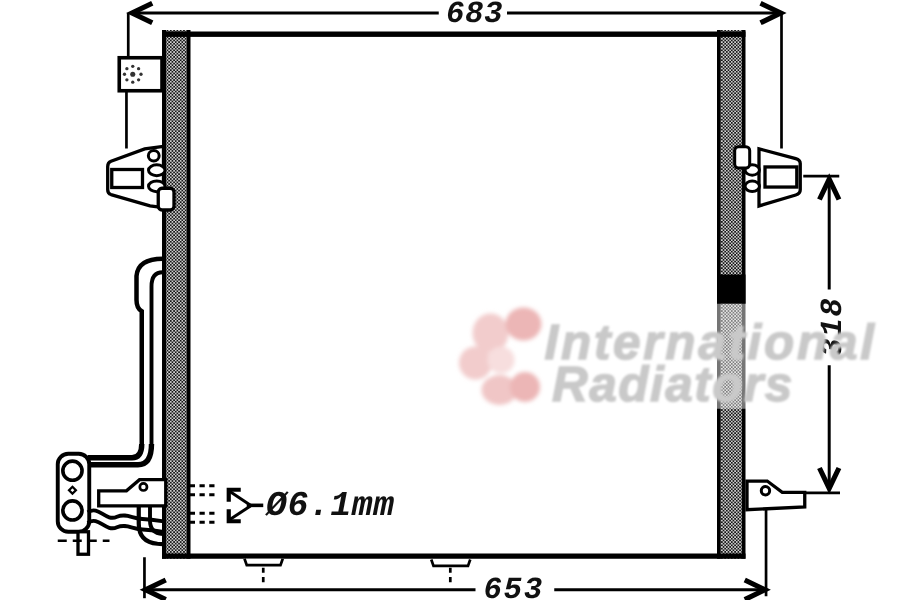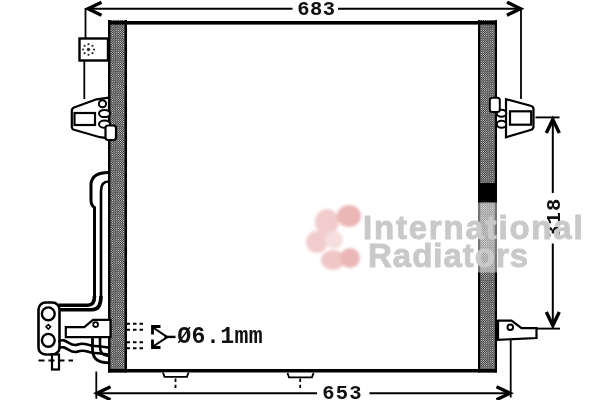--- a/index.html
+++ b/index.html
@@ -1,16 +1,16 @@
 <!DOCTYPE html>
 <html><head>
 <meta charset="utf-8">
 <style>
   html,body{margin:0;padding:0;background:#fff;}
-  #wrap{position:relative;width:600px;height:400px;overflow:hidden;background:#fff;}
+  #wrap{position:relative;width:600px;height:400px;overflow:hidden;background:#fff;font-style:italic;}
   svg{position:absolute;left:0;top:0;}
   text{font-family:"Liberation Mono",monospace;font-weight:bold;fill:#111;}
   .wm{font-family:"Liberation Sans",sans-serif;font-weight:bold;fill:#c9c9c9;stroke:#c9c9c9;stroke-width:0.9;}
 </style>
 </head>
 <body>
 <div id="wrap">
 <svg width="600" height="400" viewBox="0 0 600 400">
 <defs>
 <filter id="wblur" x="-10%" y="-10%" width="120%" height="120%">

